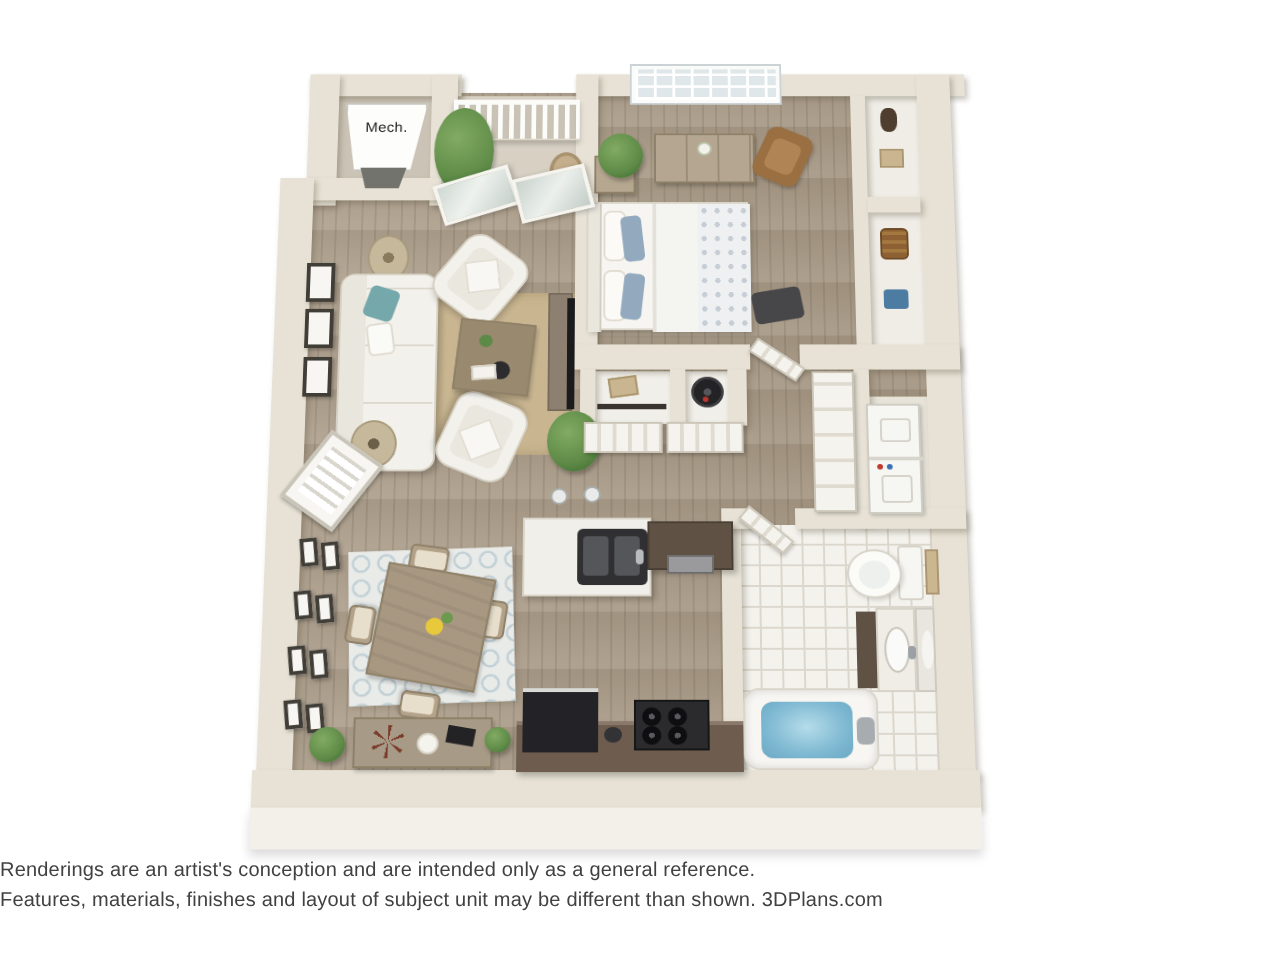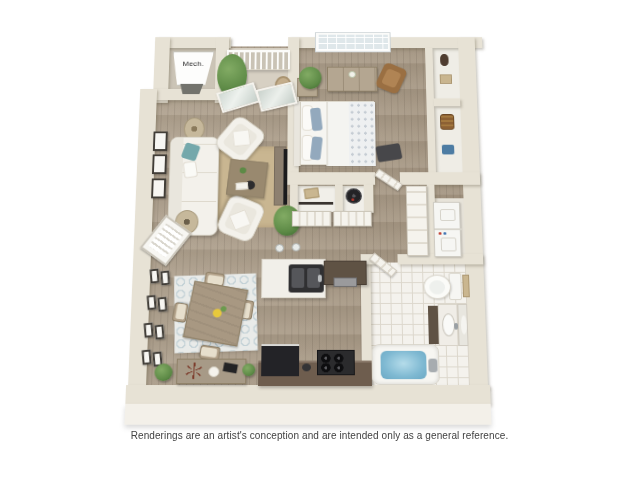--- a/index.html
+++ b/index.html
@@ -19,21 +19,21 @@
 .railing{position:absolute;background:repeating-linear-gradient(90deg,#fcfcfa 0 2.5px,rgba(190,184,170,.55) 2.5px 6px);border-top:3px solid #fbfbf9;border-bottom:1px solid #ded8ca;box-shadow:0 2px 3px rgba(0,0,0,.2)}
 .soft{position:absolute;background:var(--sofa,#f3f1eb);border:1px solid #d6d1c4;box-shadow:2px 2px 3px rgba(0,0,0,.18)}
 .woodf{position:absolute;background:var(--woodFurniture,#a89882);border:1px solid #8f8168;box-shadow:1px 2px 2px rgba(0,0,0,.2)}
 .chairD{position:absolute;background:#b3a28a;border:1px solid #8f8068;border-radius:3px;box-shadow:1px 1px 2px rgba(0,0,0,.2)}
 .cushion{position:absolute;background:#e7dfcc;border-radius:2px}
 .dark{position:absolute;background:var(--appliance,#2a2a2c)}
 .whitegoods{position:absolute;background:#f6f6f3;border:1px solid #cfccc3;box-shadow:1px 1px 2px rgba(0,0,0,.2)}
 .mechbox{position:absolute;background:#fdfdfc;border:1px solid #c6c6c0;clip-path:polygon(0 0,100% 0,80% 100%,12% 100%);box-shadow:1px 1px 2px rgba(0,0,0,.2)}
 .mech-label{position:absolute;left:0;right:0;top:9px;text-align:center;font-size:8px;color:#1c1c1c;letter-spacing:.2px}
 .burst{position:absolute;border-radius:50%;background:repeating-conic-gradient(var(--accentRust,#7c3b2b) 0 13deg,transparent 13deg 60deg)}
-.disclaimer{position:absolute;left:0;right:0;top:429px;text-align:center;color:#414141;font-size:10px;line-height:14.5px;letter-spacing:.1px}
+.disclaimer{position:absolute;left:0;right:0;top:429px;text-align:left;color:#414141;font-size:10px;line-height:14.5px;letter-spacing:.1px}
 </style>
 </head>
 <body>
 
 <div class="canvas">
   <div class="plan">
 
     <div class="wood" style="left:22px;top:13px;width:328px;height:380px"></div>
     <div class="e" style="left:36px;top:15px;width:50px;height:53px;background:var(--mechFloor,#cbc4b6)"></div>
     <div class="e" style="left:98px;top:15px;width:68px;height:64px;background:var(--balconyFloor,#d7d0c3)"></div>
@@ -221,14 +221,15 @@
     </div>
     <div class="e" style="left:250px;top:343px;width:68px;height:42px;background:#f7f6f2;border:1px solid #d9d5cb;border-radius:8px;box-shadow:inset 0 0 4px rgba(0,0,0,.15)">
       <div class="e" style="left:8px;top:6px;width:46px;height:29px;background:radial-gradient(ellipse at 50% 45%,#b5dcea 0%,var(--water,#7fb9d2) 60%,#6aa8c4 100%);border-radius:6px"></div>
       <div class="e" style="left:56px;top:14px;width:9px;height:14px;background:#a7acb0;border-radius:3px"></div>
     </div>
 
   </div>
 
   <div class="disclaimer">
     <div>Renderings are an artist's conception and are intended only as a general reference.</div>
+    <div>Features, materials, finishes and layout of subject unit may be different than shown. 3DPlans.com</div>
   </div>
 </div>
 
 </body></html>

